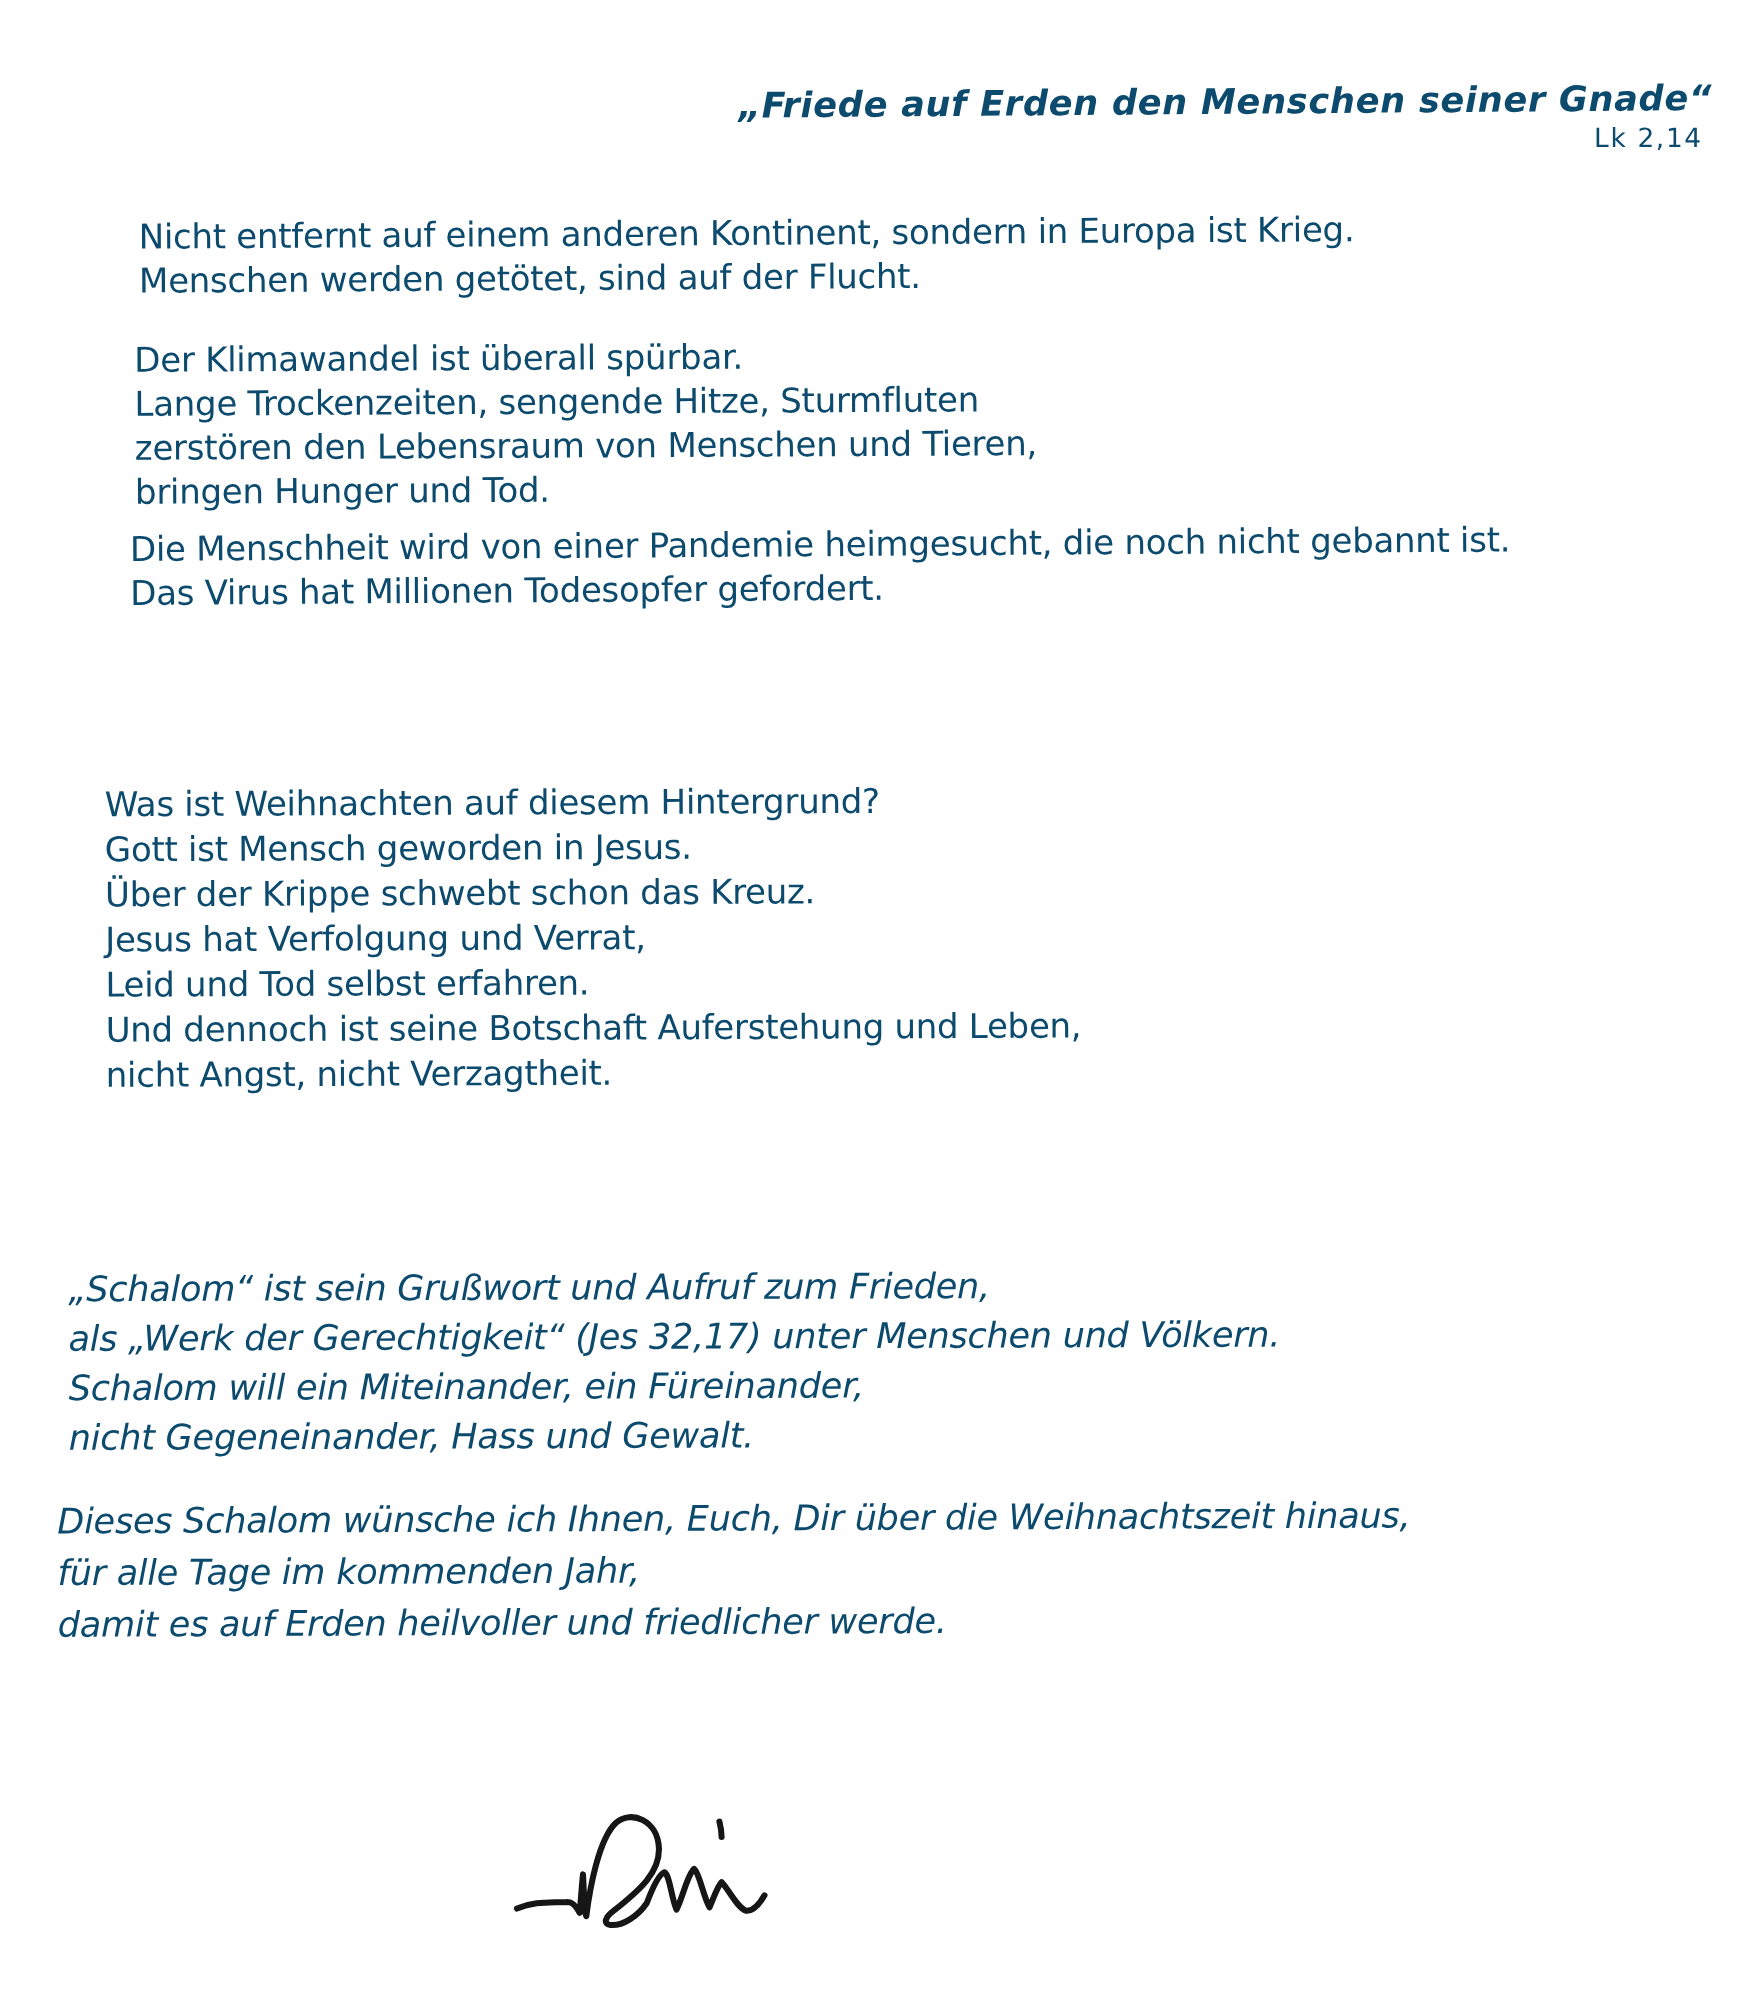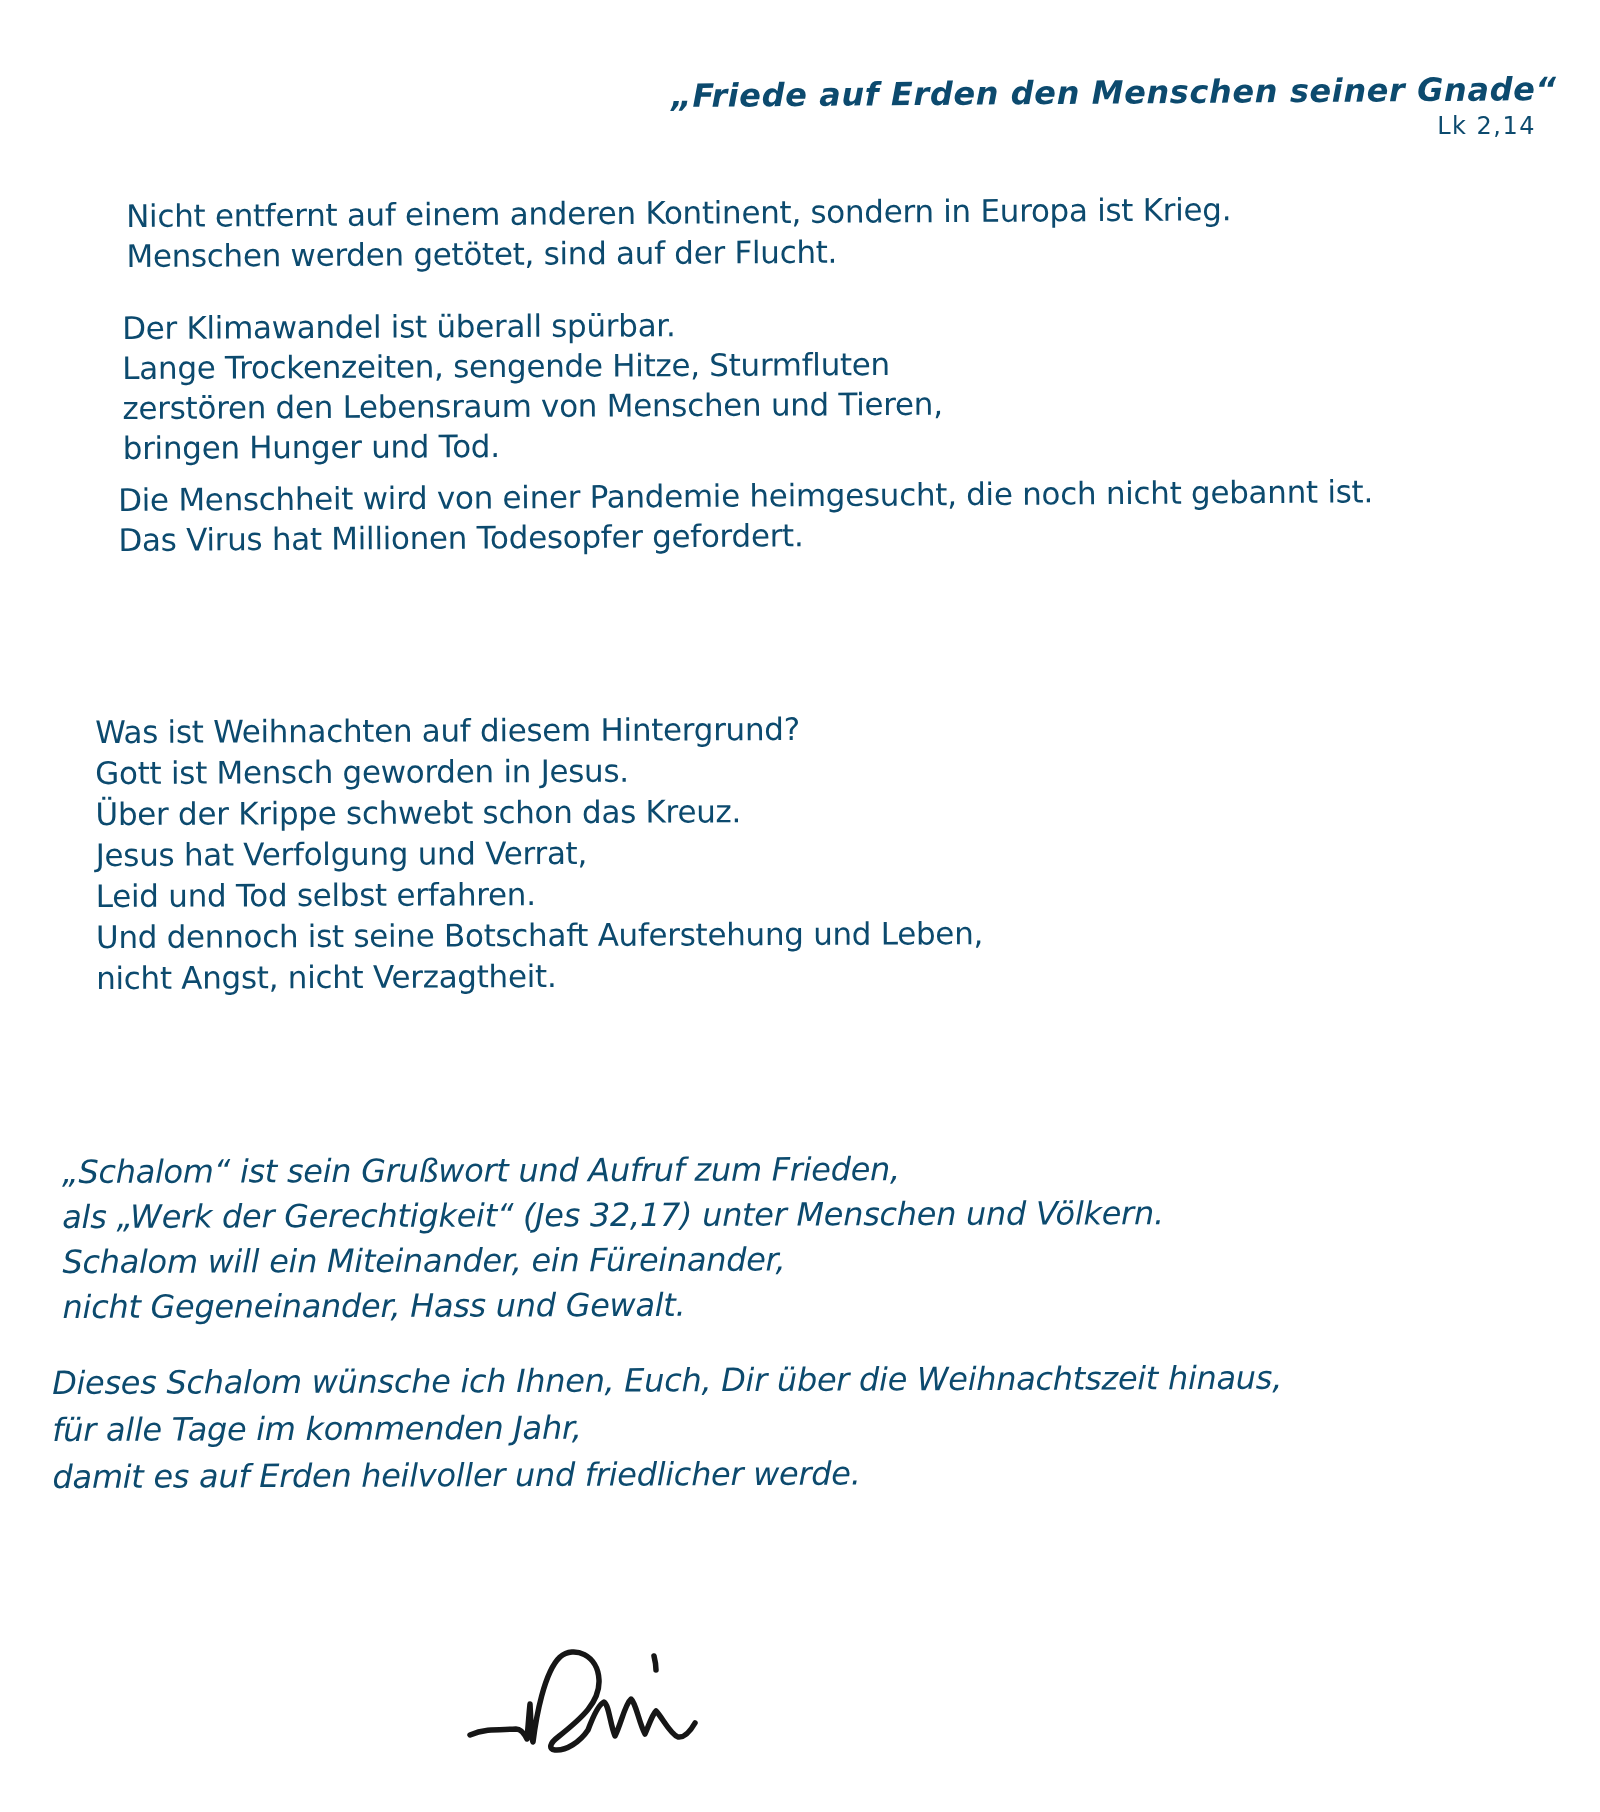--- a/index.html
+++ b/index.html
@@ -24,21 +24,21 @@
     font-style:italic;
     letter-spacing:0.6px;
     transform:rotate(-0.45deg);
     transform-origin:right top;
     white-space:nowrap;
   }
   .quote-ref{
     font-size:24px;
     margin-top:4px;
     letter-spacing:1.5px;
-    margin-right:20px;
+    margin-right:8px;
   }
   .para{
     position:absolute;
     letter-spacing:-0.3px;
     white-space:nowrap;
   }
   .p-war{       left:126px; top:196px;  font-size:31px; line-height:40px; transform:rotate(-0.35deg); transform-origin:left top;}
   .p-climate{   left:122px; top:308px;  font-size:31px; line-height:40px; transform:rotate(-0.30deg); transform-origin:left top;}
   .p-pandemic{  left:118px; top:480px;  font-size:31px; line-height:40px; transform:rotate(-0.40deg); transform-origin:left top;}
   .p-christmas{ left:95px;  top:712px;  font-size:31px; line-height:41px; transform:rotate(-0.25deg); transform-origin:left top;}

